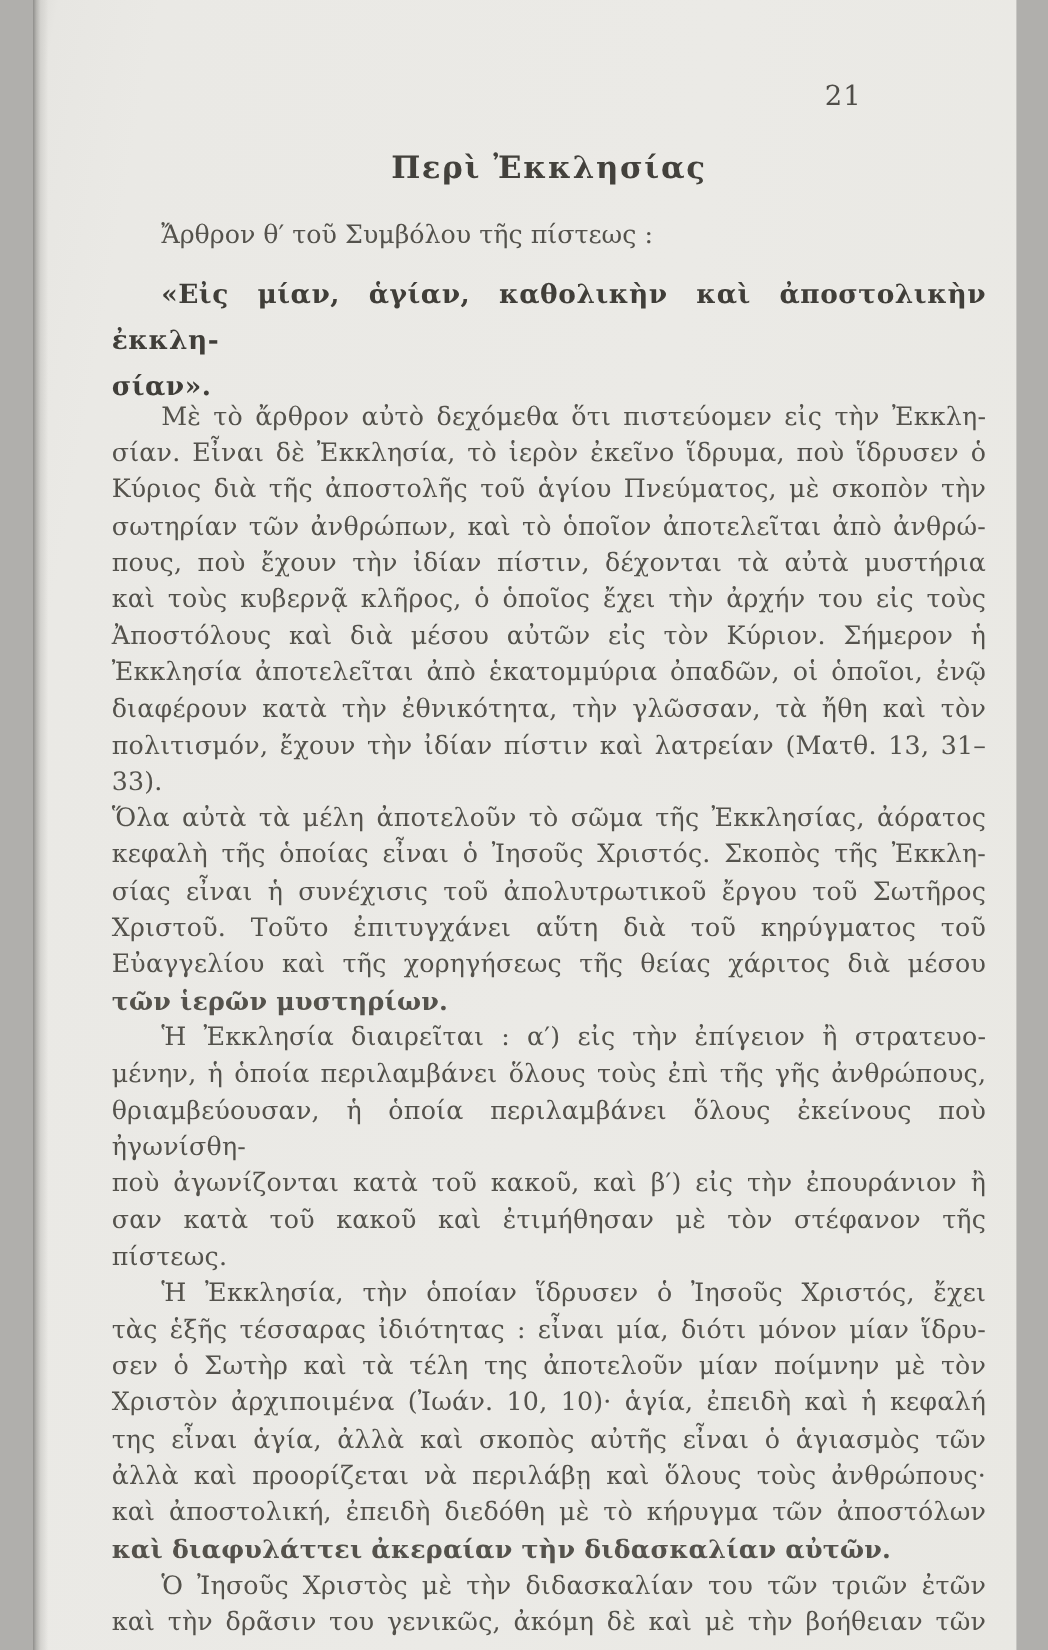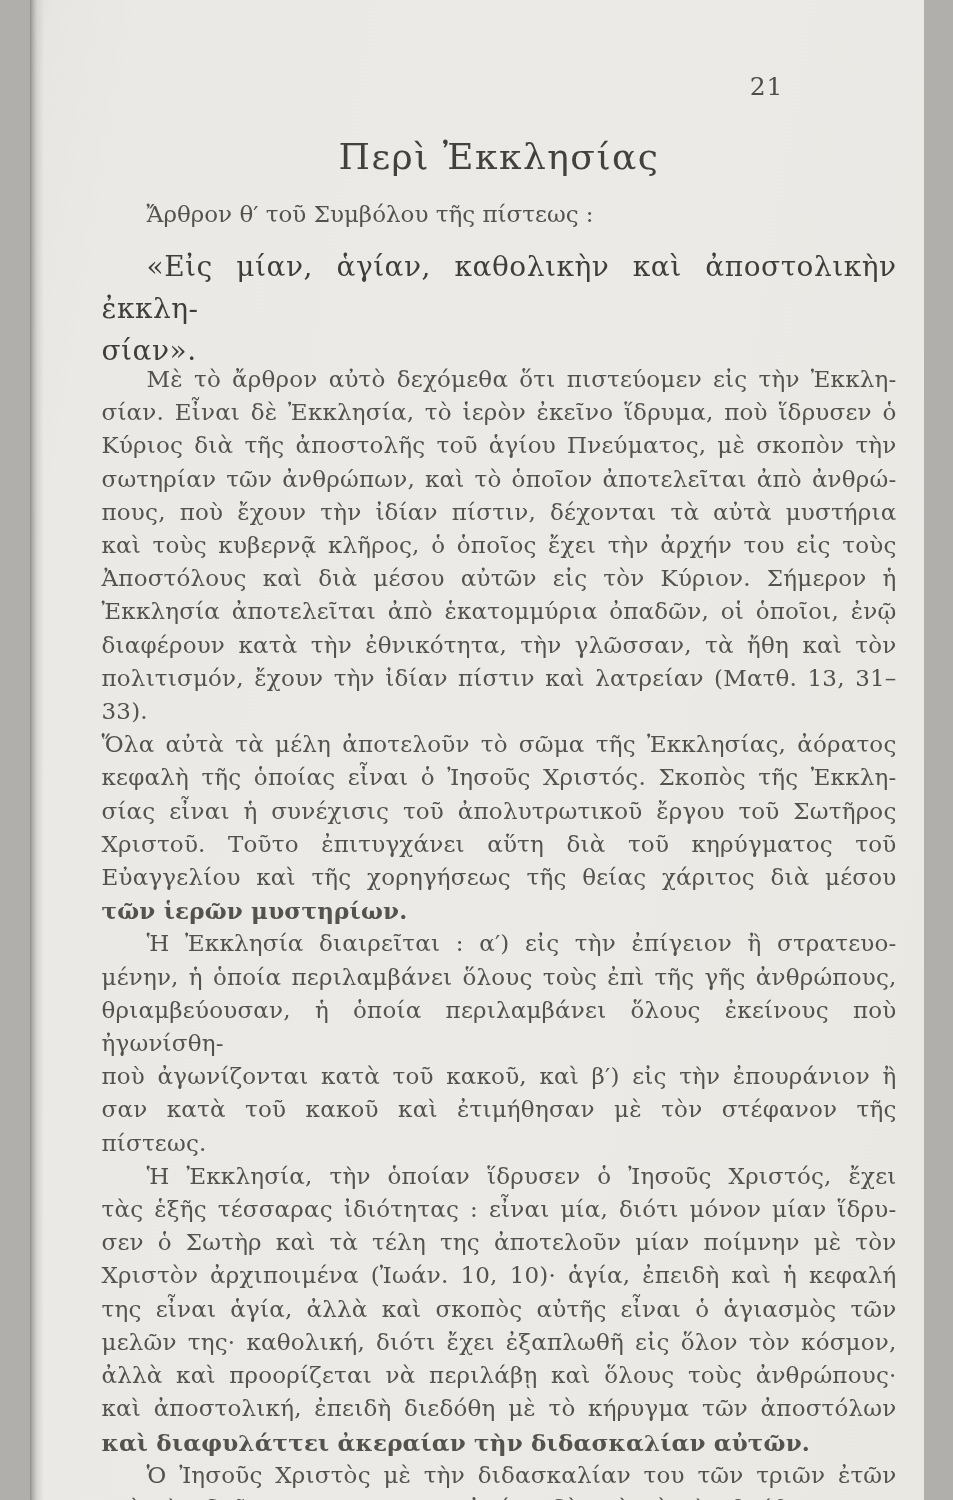--- a/index.html
+++ b/index.html
@@ -30,39 +30,39 @@
     font-size: 25px;
     letter-spacing: 1px;
     color: #504e49;
   }
   .title {
     position: absolute;
     top: 136px;
     left: 72px;
     width: 795px;
     text-align: center;
-    font-size: 36px;
-    font-weight: 400;
+    font-size: 28px;
+    font-weight: 700;
     letter-spacing: 1.5px;
     color: #43413c;
   }
   .article-line {
     position: absolute;
     top: 201px;
     left: 117px;
     font-size: 23px;
     color: #54524c;
   }
   .quote {
     position: absolute;
     top: 246px;
     left: 72px;
     width: 795px;
-    font-size: 28px;
-    font-weight: 400;
+    font-size: 24px;
+    font-weight: 700;
     line-height: 42px;
     letter-spacing: 0.5px;
     color: #403e39;
   }
   .quote .q1 {
     text-indent: 45px;
     text-align: justify;
     text-align-last: justify;
   }
   .quote .q2 { text-align: left; }
@@ -121,20 +121,19 @@
       <div class="line indent">Ἡ Ἐκκλησία διαιρεῖται : α′) εἰς τὴν ἐπίγειον ἢ στρατευο-</div>
       <div class="line">μένην, ἡ ὁποία περιλαμβάνει ὅλους τοὺς ἐπὶ τῆς γῆς ἀνθρώπους,</div>
       <div class="line">θριαμβεύουσαν, ἡ ὁποία περιλαμβάνει ὅλους ἐκείνους ποὺ ἠγωνίσθη-</div>
       <div class="line">ποὺ ἀγωνίζονται κατὰ τοῦ κακοῦ, καὶ β′) εἰς τὴν ἐπουράνιον ἢ</div>
       <div class="line">σαν κατὰ τοῦ κακοῦ καὶ ἐτιμήθησαν μὲ τὸν στέφανον τῆς πίστεως.</div>
       <div class="line indent">Ἡ Ἐκκλησία, τὴν ὁποίαν ἵδρυσεν ὁ Ἰησοῦς Χριστός, ἔχει</div>
       <div class="line">τὰς ἑξῆς τέσσαρας ἰδιότητας : εἶναι μία, διότι μόνον μίαν ἵδρυ-</div>
       <div class="line">σεν ὁ Σωτὴρ καὶ τὰ τέλη της ἀποτελοῦν μίαν ποίμνην μὲ τὸν</div>
       <div class="line">Χριστὸν ἀρχιποιμένα (Ἰωάν. 10, 10)· ἁγία, ἐπειδὴ καὶ ἡ κεφαλή</div>
       <div class="line">της εἶναι ἁγία, ἀλλὰ καὶ σκοπὸς αὐτῆς εἶναι ὁ ἁγιασμὸς τῶν</div>
-      <div class="line">μελῶν της· καθολική, διότι ἔχει ἐξαπλωθῆ εἰς ὅλον τὸν κόσμον,</div>
       <div class="line">ἀλλὰ καὶ προορίζεται νὰ περιλάβῃ καὶ ὅλους τοὺς ἀνθρώπους·</div>
       <div class="line">καὶ ἀποστολική, ἐπειδὴ διεδόθη μὲ τὸ κήρυγμα τῶν ἀποστόλων</div>
       <div class="line end">καὶ διαφυλάττει ἀκεραίαν τὴν διδασκαλίαν αὐτῶν.</div>
       <div class="line indent">Ὁ Ἰησοῦς Χριστὸς μὲ τὴν διδασκαλίαν του τῶν τριῶν ἐτῶν</div>
       <div class="line">καὶ τὴν δρᾶσιν του γενικῶς, ἀκόμη δὲ καὶ μὲ τὴν βοήθειαν τῶν</div>
     </div>
 </div>
 
 </body></html>

